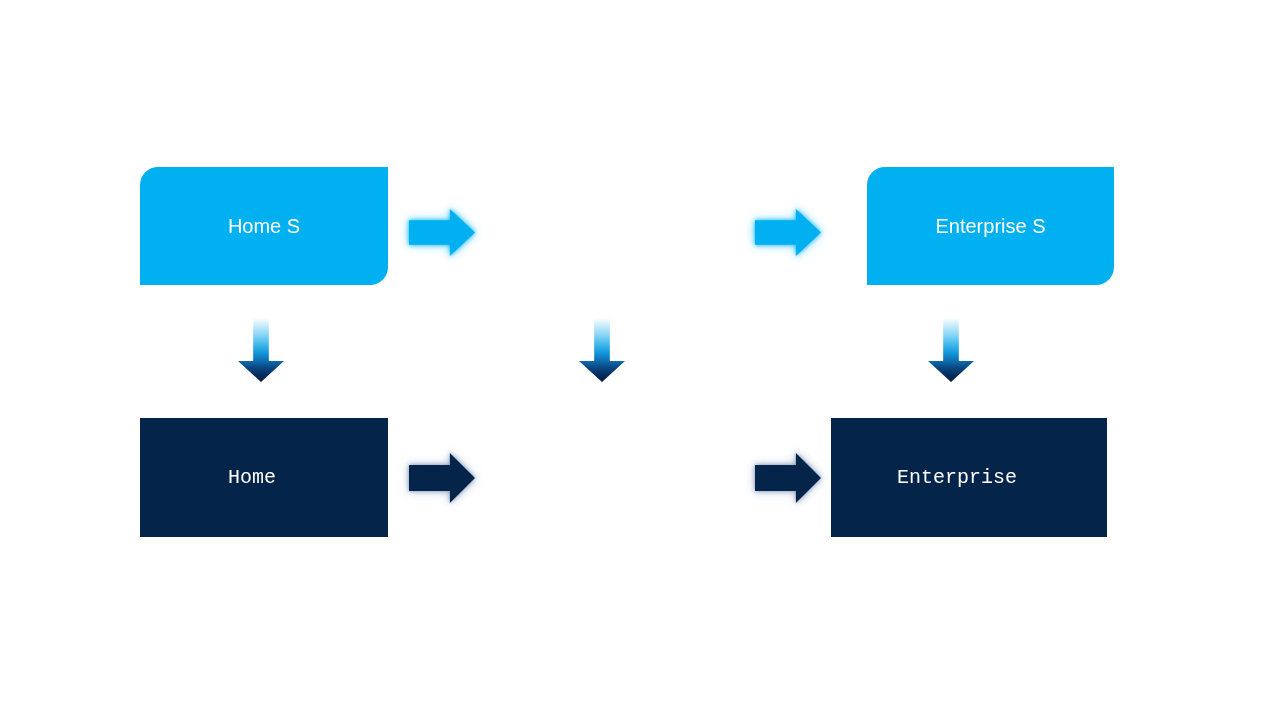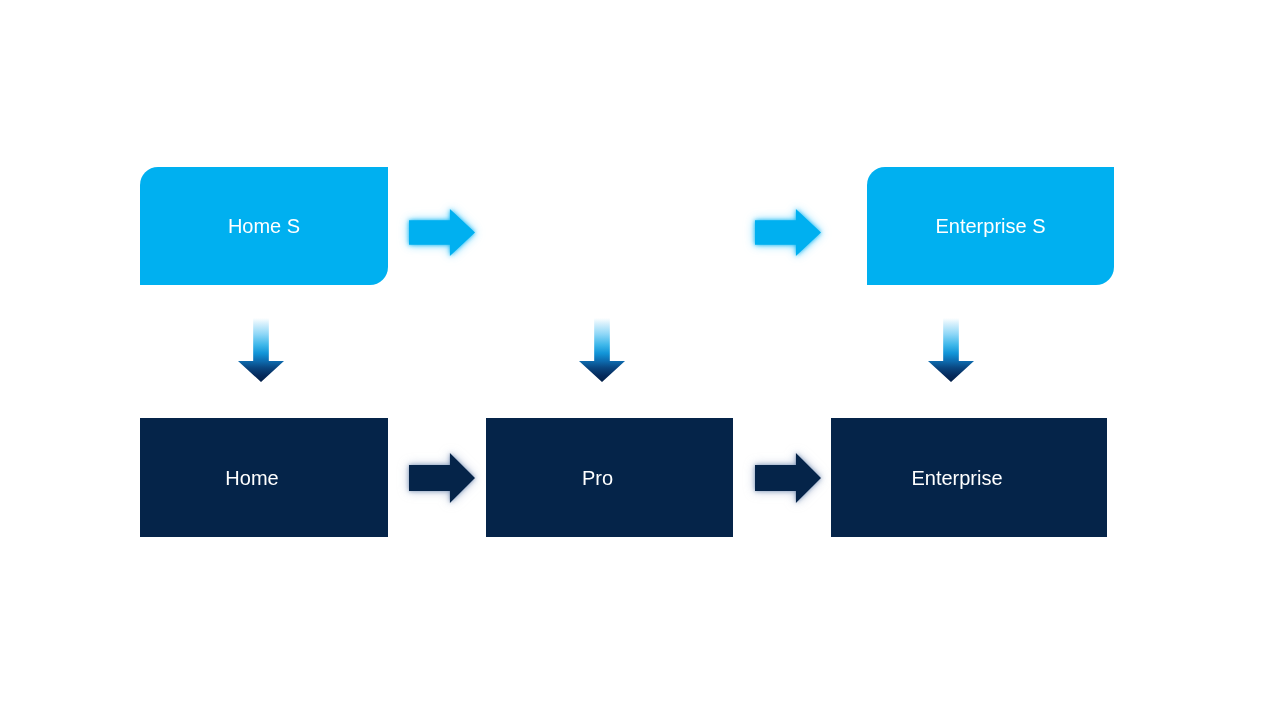--- a/index.html
+++ b/index.html
@@ -19,20 +19,21 @@
     color: var(--text, #ffffff);
     font-size: 20px;
     line-height: 1.2;
   }
   .box.light {
     background: var(--light-blue, #00B0F0);
     border-radius: 18px 0 18px 0;
   }
   .box.dark {
     background: var(--navy, #052449);
+    font-family: Liberation Mono, monospace;
   }
   .box.dark .label { transform: translateX(-12px); }
   .arrow-wrap { position: absolute; }
   .arrow-wrap .shape { width: 100%; height: 100%; }
   .shape.right {
     clip-path: polygon(0% 24%, 62% 24%, 62% 0%, 100% 50%, 62% 100%, 62% 76%, 0% 76%);
   }
   .shape.down {
     clip-path: polygon(33% 0%, 67% 0%, 67% 67%, 100% 67%, 50% 100%, 0% 67%, 33% 67%);
     background: linear-gradient(to bottom, #ffffff 0%, #8fd7f7 25%, #1295d8 55%, #052a5c 90%, #041f47 100%);
@@ -79,23 +80,20 @@
   </div>
 
   <div class="box dark" style="left:140px; top:418px; width:248px; height:119px;">
     <span class="label">Home</span>
   </div>
 
   <div class="arrow-wrap glow-dark" style="left:409px; top:453px; width:66px; height:50px;">
     <div class="shape right fill-dark"></div>
   </div>
 
-  <div class="box dark" style="left:486px; top:418px; width:247px; height:119px;">
-    <span class="label">Pro</span>
-  </div>
 
   <div class="arrow-wrap glow-dark" style="left:755px; top:453px; width:66px; height:50px;">
     <div class="shape right fill-dark"></div>
   </div>
 
   <div class="box dark" style="left:831px; top:418px; width:276px; height:119px;">
     <span class="label">Enterprise</span>
   </div>
 
 </div>

